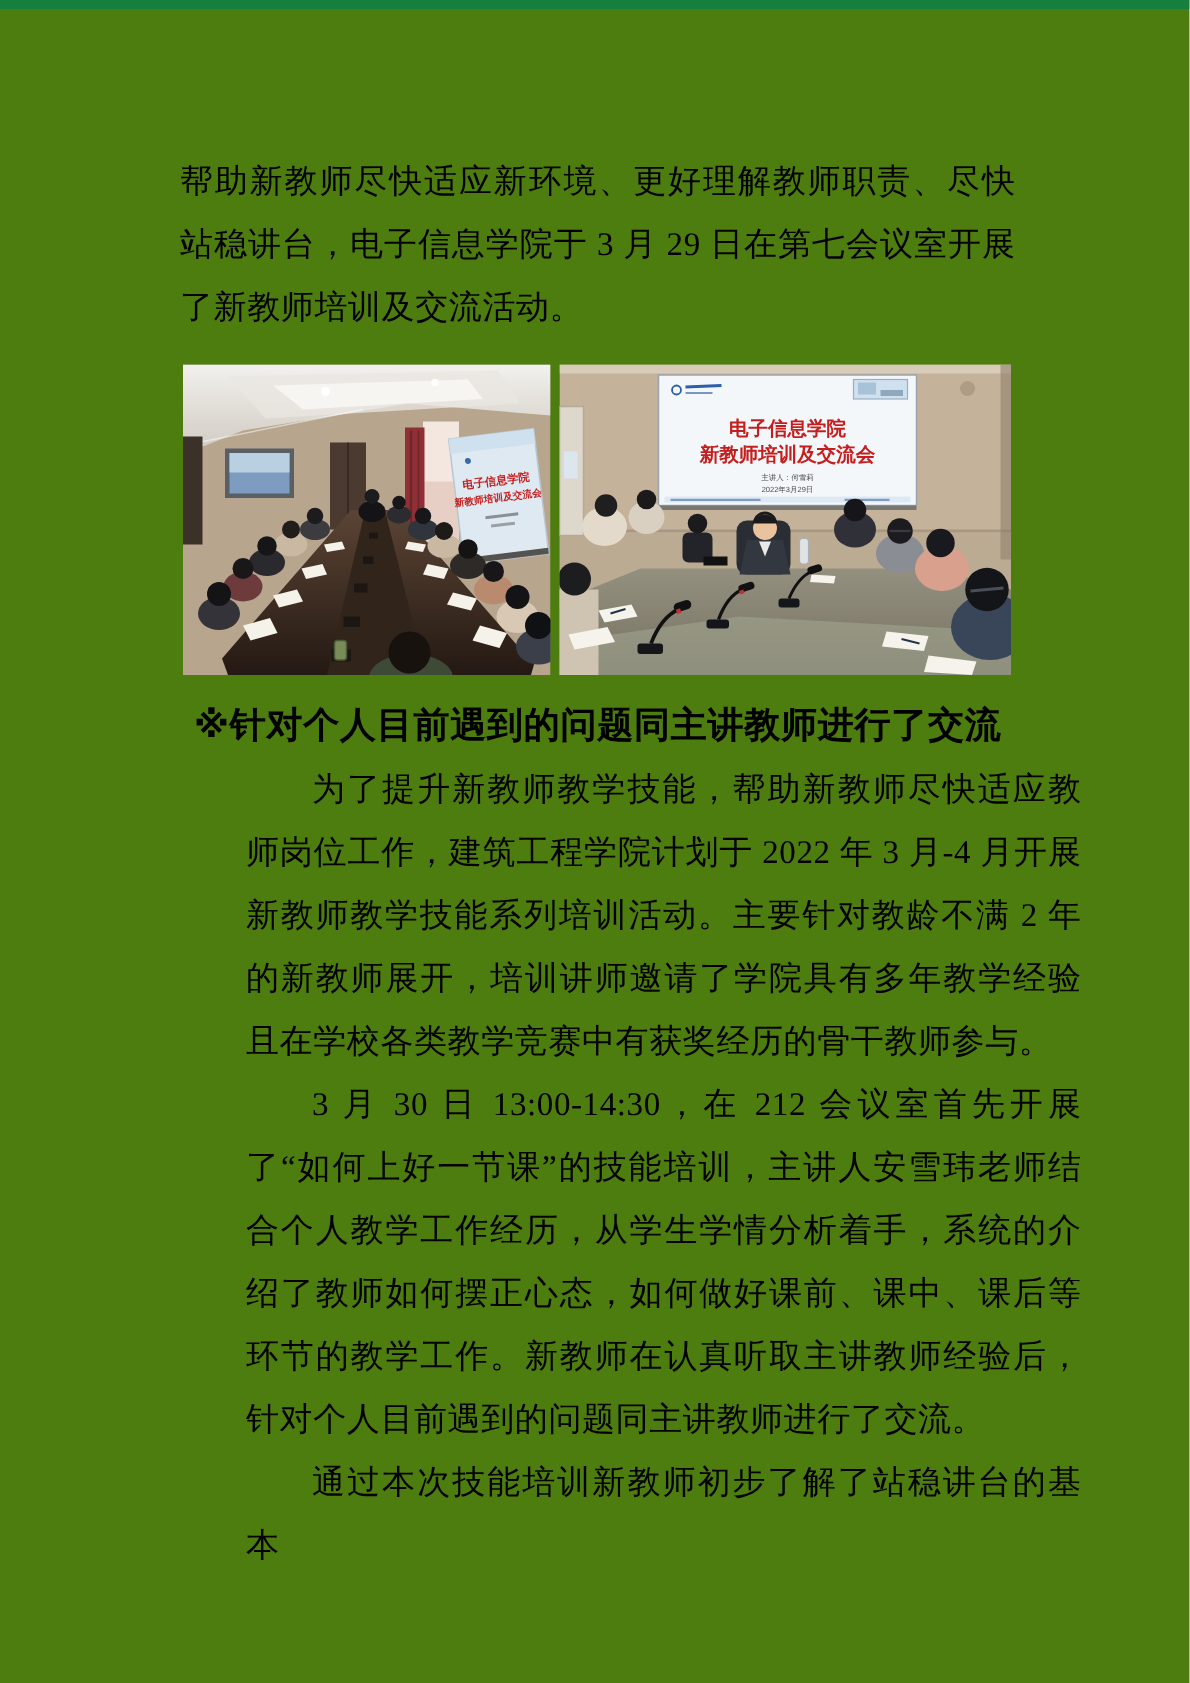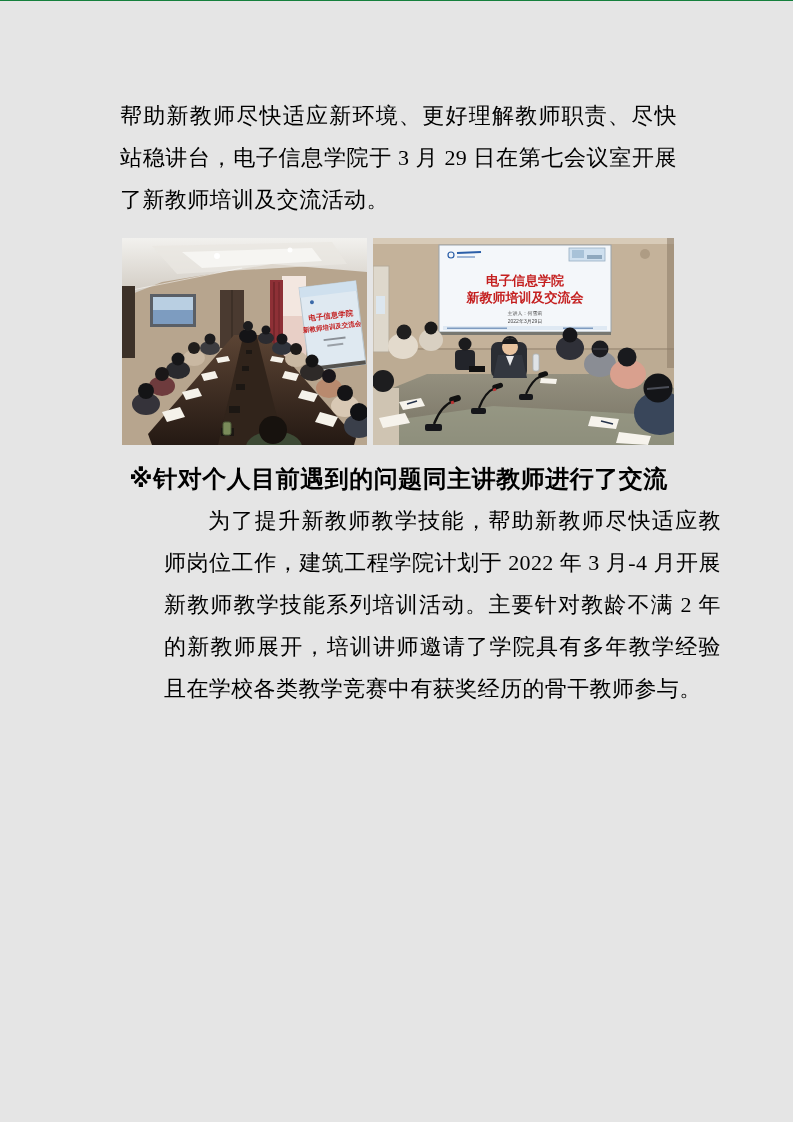--- a/index.html
+++ b/index.html
@@ -1,17 +1,17 @@
 <!DOCTYPE html>
 <html><head>
 <meta charset="utf-8">
 <style>
   html,body{margin:0;padding:0;background:#ffffff;}
   body{width:793px;height:1122px;font-family:"Liberation Serif","DejaVu Serif",serif;color:#000;}
-  .page{position:relative;width:793px;height:1122px;overflow:hidden;background:#e5e5e5;border-top:1px solid #15803d;box-sizing:border-box;padding-left:12px;}
+  .page{position:relative;width:793px;height:1122px;overflow:hidden;background:#4d7c0f;border-top:6px solid #15803d;box-sizing:border-box;padding-left:12px;}
   .textblock{position:absolute;left:120px;width:557px;}
   p.body-par{font-size:22px;line-height:42px;margin:0;text-align:justify;letter-spacing:0.4px;}
   p.indent{text-indent:2em;}
   h2.sec-head{font-family:"Liberation Sans","DejaVu Sans",sans-serif;font-size:24px;font-weight:bold;line-height:42px;margin:0;text-align:center;letter-spacing:0.5px;}
   .photos{position:absolute;top:237px;left:122px;width:554px;height:207px;display:flex;gap:6px;}
   .photos svg{display:block;height:207px;}
   text{font-family:"Liberation Sans","DejaVu Sans",sans-serif;}
 </style>
 </head>
 <body>
@@ -249,15 +249,17 @@
       </g>
     </svg>
   </div>
 
   <div class="textblock" style="top:457px;">
     <h2 class="sec-head">※针对个人目前遇到的问题同主讲教师进行了交流</h2>
   </div>
 
   <div class="textblock" style="top:499px;margin-left:44px;">
     <p class="body-par indent">为了提升新教师教学技能，帮助新教师尽快适应教师岗位工作，建筑工程学院计划于 2022 年 3 月-4 月开展新教师教学技能系列培训活动。主要针对教龄不满 2 年的新教师展开，培训讲师邀请了学院具有多年教学经验且在学校各类教学竞赛中有获奖经历的骨干教师参与。</p>
+    <p class="body-par indent">3 月 30 日 13:00-14:30，在 212 会议室首先开展了“如何上好一节课”的技能培训，主讲人安雪玮老师结合个人教学工作经历，从学生学情分析着手，系统的介绍了教师如何摆正心态，如何做好课前、课中、课后等环节的教学工作。新教师在认真听取主讲教师经验后，针对个人目前遇到的问题同主讲教师进行了交流。</p>
+    <p class="body-par indent">通过本次技能培训新教师初步了解了站稳讲台的基本</p>
   </div>
 
 </div>
 
 </body></html>

